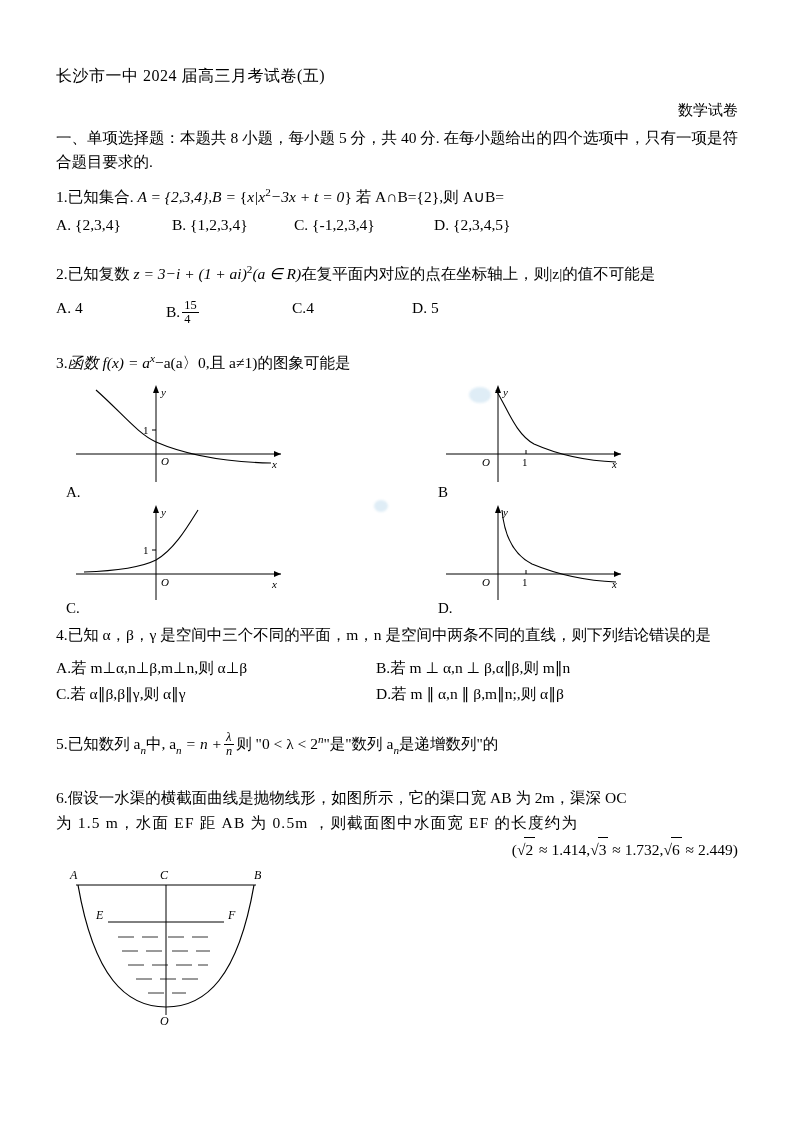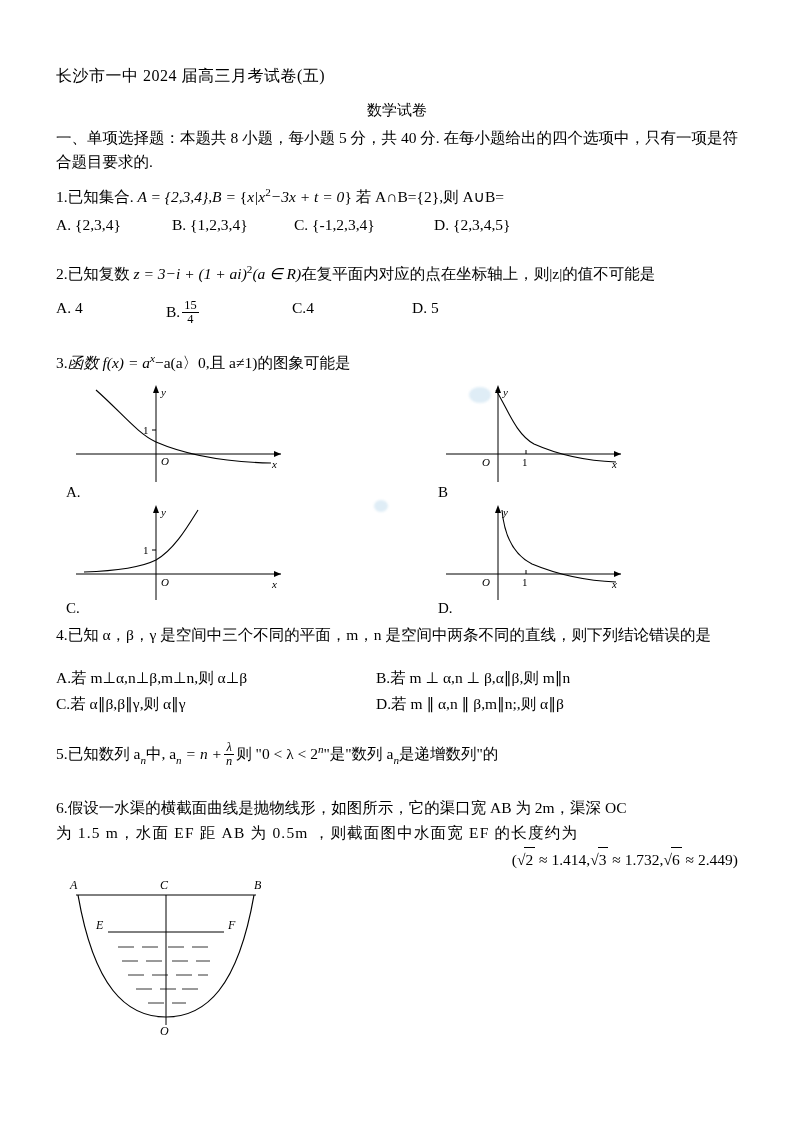--- a/index.html
+++ b/index.html
@@ -28,21 +28,21 @@
     top: 56px;
     width: 682px;
   }
   .title {
     font-size: 16px;
     font-weight: normal;
     letter-spacing: 0.5px;
     margin: 10px 0 0 0;
   }
   .subtitle {
-    text-align: center;
+    text-align: right;
     font-size: 15px;
     margin: 14px 0 6px 0;
   }
   .para {
     font-size: 15.5px;
     line-height: 1.55;
     margin: 6px 0 0 0;
     text-align: justify;
   }
   .q {
@@ -54,21 +54,20 @@
     font-size: 15.5px;
     margin: 6px 0 0 0;
     display: flex;
     white-space: pre;
   }
   .opts span { display: inline-block; }
   .mi { font-family: "Liberation Serif", serif; font-style: italic; }
   .frac {
     display: inline-block;
     vertical-align: -0.45em;
-    text-align: center;
     font-size: 0.8em;
     line-height: 1.05;
     margin: 0 2px;
   }
   .frac .num { display: block; border-bottom: 1px solid #000; padding: 0 2px; }
   .frac .den { display: block; padding: 0 2px; }
   sup.e { font-size: 0.72em; vertical-align: super; }
   sub.e { font-size: 0.72em; vertical-align: sub; }
   .sqrt {
     display: inline-block;
@@ -91,21 +90,21 @@
     position: absolute;
     width: 22px; height: 16px;
     background: rgba(150,195,225,0.30);
     border-radius: 50%;
     filter: blur(1.2px);
   }
   .figwrap { position: relative; margin-top: 4px; height: 160px; }
   .center-line { text-align: right; }
   .opts-row {
     font-size: 15.5px;
-    margin-top: 17px;
+    margin-top: 7px;
     line-height: 1.7;
   }
   .tab { display: inline-block; }
 </style>
 </head>
 <body>
 
 <div class="page">
   <div class="inner">
 

